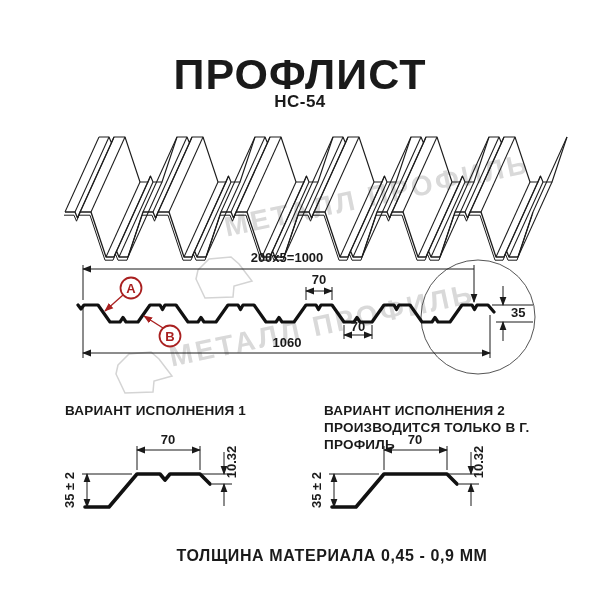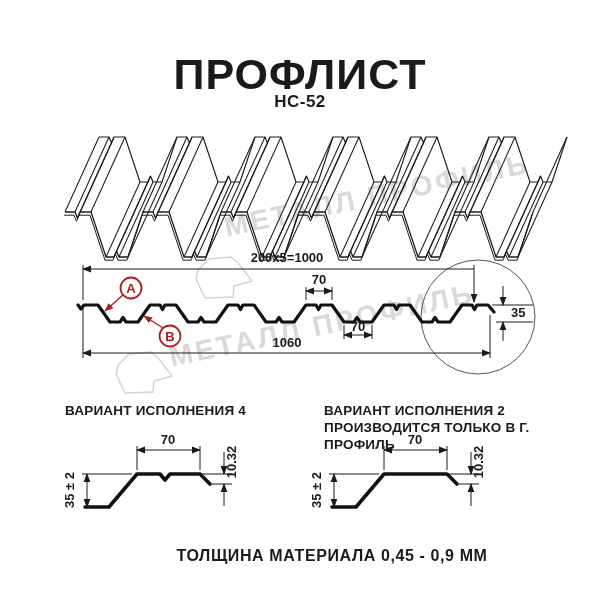--- a/index.html
+++ b/index.html
@@ -21,23 +21,23 @@
 </style>
 </head>
 <body>
 
 <div class="page">
 
   <div class="wm" style="left:225px;top:212px;">МЕТАЛЛ ПРОФИЛЬ</div>
   <div class="wm" style="left:170px;top:342px;">МЕТАЛЛ ПРОФИЛЬ</div>
 
   <div class="title">ПРОФЛИСТ</div>
-  <div class="subtitle">НС-52</div>
-
-  <div class="vh" style="left:65px;top:402px;">ВАРИАНТ ИСПОЛНЕНИЯ 4</div>
+  <div class="subtitle">НС-54</div>
+
+  <div class="vh" style="left:65px;top:402px;">ВАРИАНТ ИСПОЛНЕНИЯ 1</div>
   <div class="vh" style="left:324px;top:402px;">
     <div>ВАРИАНТ ИСПОЛНЕНИЯ 2</div>
     <div>ПРОИЗВОДИТСЯ ТОЛЬКО В Г. ПРОФИЛЬ</div>
   </div>
 
   <div class="footer">ТОЛЩИНА МАТЕРИАЛА 0,45 - 0,9 ММ</div>
 
   <svg class="layer" width="600" height="600" viewBox="0 0 600 600">
     <defs>
       <marker id="ar" viewBox="0 0 10 10" refX="9" refY="5" markerWidth="9" markerHeight="9" markerUnits="userSpaceOnUse" orient="auto-start-reverse">

